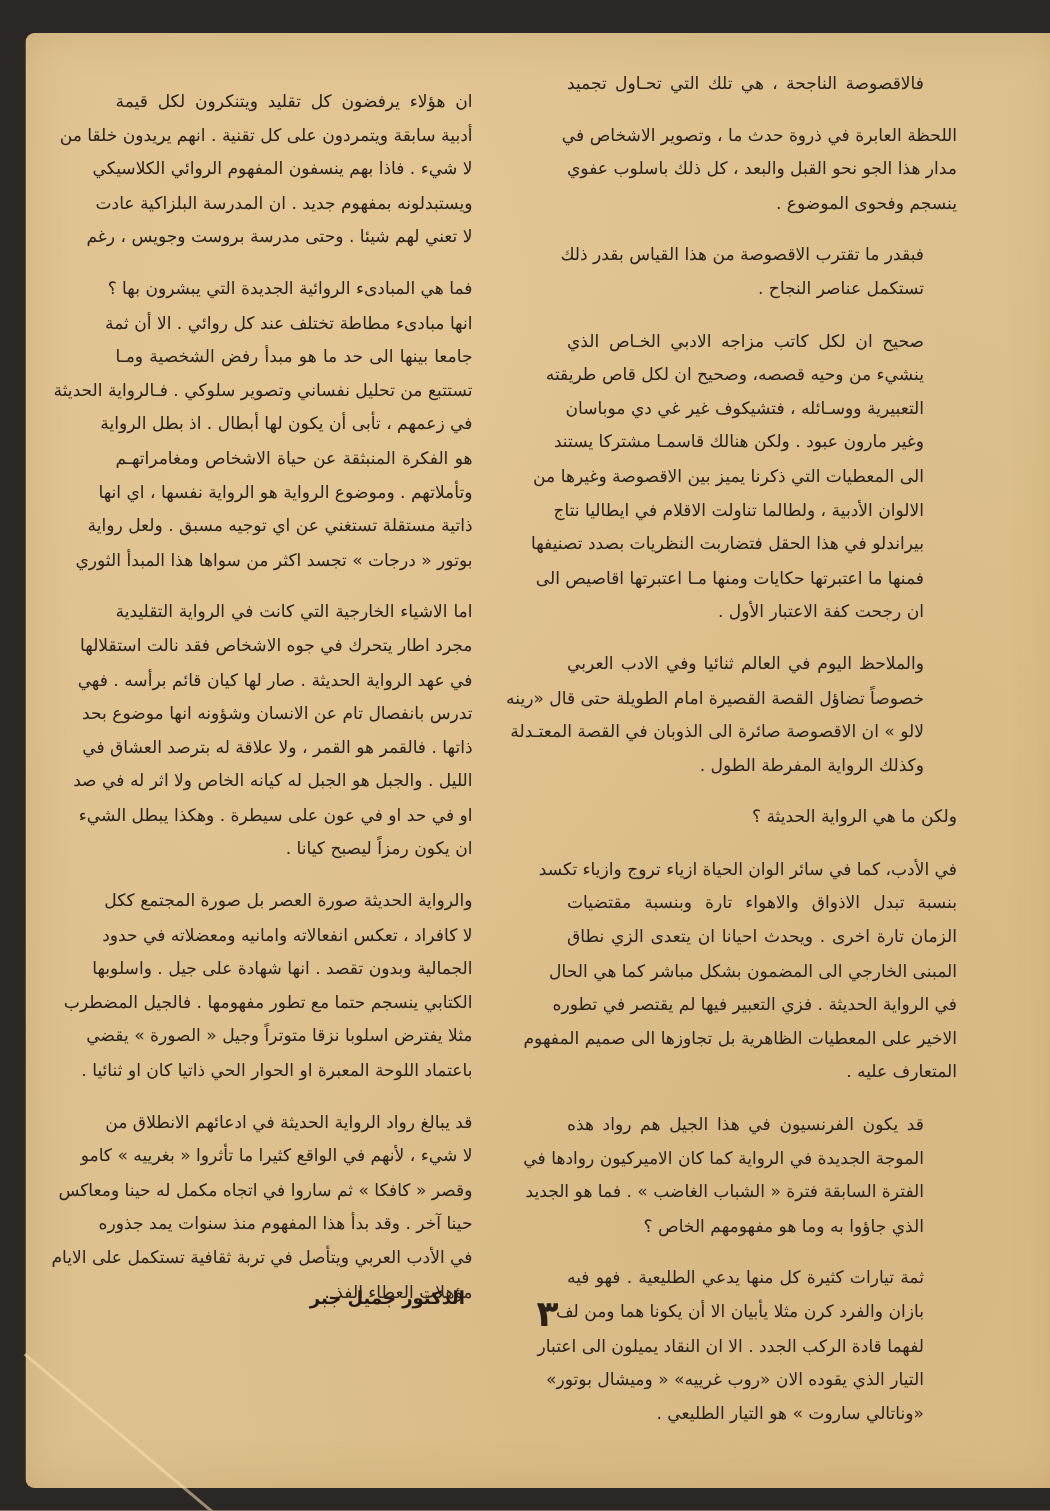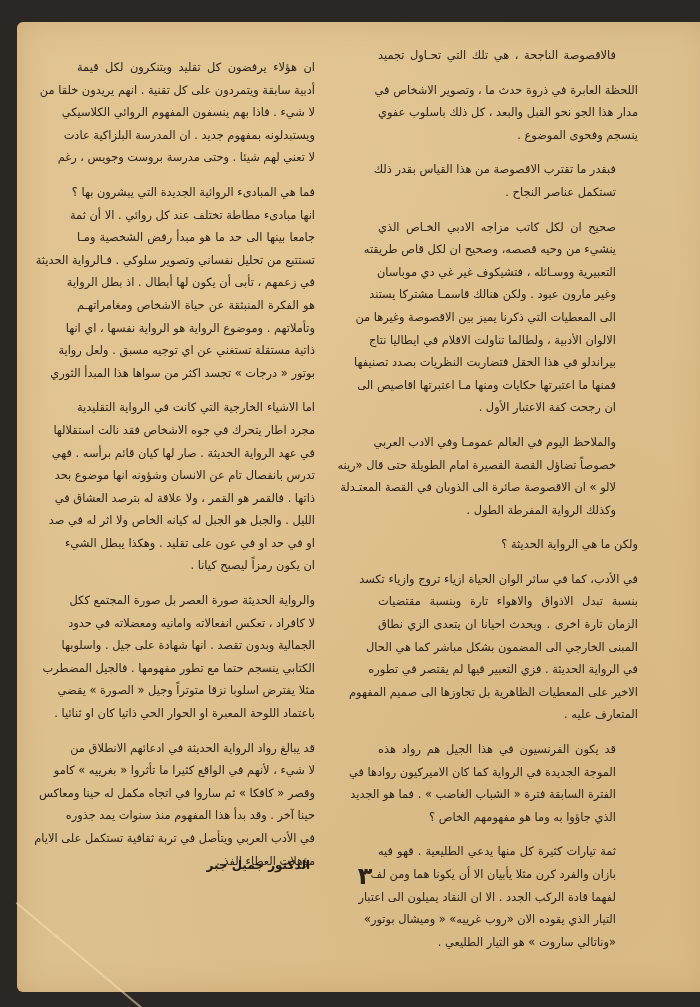--- a/index.html
+++ b/index.html
@@ -72,21 +72,21 @@
      <span class="line">ينشيء من وحيه قصصه، وصحيح ان لكل قاص طريقته</span>
      <span class="line">التعبيرية ووسـائله ، فتشيكوف غير غي دي موباسان</span>
      <span class="line">وغير مارون عبود . ولكن هنالك قاسمـا مشتركا يستند</span>
      <span class="line">الى المعطيات التي ذكرنا يميز بين الاقصوصة وغيرها من</span>
      <span class="line">الالوان الأدبية ، ولطالما تناولت الاقلام في ايطاليا نتاج</span>
      <span class="line">بيراندلو في هذا الحقل فتضاربت النظريات بصدد تصنيفها</span>
      <span class="line">فمنها ما اعتبرتها حكايات ومنها مـا اعتبرتها اقاصيص الى</span>
      <span class="line last">ان رجحت كفة الاعتبار الأول .</span>
     </p>
   <p class="indent gap">
-      <span class="line">والملاحظ اليوم في العالم عمومـا وفي الادب العربي</span>
+      <span class="line">والملاحظ اليوم في العالم ثنائيا وفي الادب العربي</span>
      <span class="line">خصوصاً تضاؤل القصة القصيرة امام الطويلة حتى قال «رينه</span>
      <span class="line">لالو » ان الاقصوصة صائرة الى الذوبان في القصة المعتـدلة</span>
      <span class="line last">وكذلك الرواية المفرطة الطول .</span>
     </p>
   <p>
       <span class="line last">ولكن ما هي الرواية الحديثة ؟</span>
     </p>
   <p>
       <span class="line">في الأدب، كما في سائر الوان الحياة ازياء تروج وازياء تكسد</span>
      <span class="line">بنسبة تبدل الاذواق والاهواء تارة وبنسبة مقتضيات</span>
@@ -130,21 +130,21 @@
      <span class="line">ذاتية مستقلة تستغني عن اي توجيه مسبق . ولعل رواية</span>
      <span class="line last">بوتور « درجات » تجسد اكثر من سواها هذا المبدأ الثوري</span>
     </p>
   <p class="indent">
       <span class="line">اما الاشياء الخارجية التي كانت في الرواية التقليدية</span>
      <span class="line">مجرد اطار يتحرك في جوه الاشخاص فقد نالت استقلالها</span>
      <span class="line">في عهد الرواية الحديثة . صار لها كيان قائم برأسه . فهي</span>
      <span class="line">تدرس بانفصال تام عن الانسان وشؤونه انها موضوع بحد</span>
      <span class="line">ذاتها . فالقمر هو القمر ، ولا علاقة له بترصد العشاق في</span>
      <span class="line">الليل . والجبل هو الجبل له كيانه الخاص ولا اثر له في صد</span>
-     <span class="line">او في حد او في عون على تقليد . وهكذا يبطل الشيء</span>
+     <span class="line">او في حد او في عون على سيطرة . وهكذا يبطل الشيء</span>
      <span class="line last">ان يكون رمزاً ليصبح كيانا .</span>
     </p>
   <p class="indent gap">
       <span class="line">والرواية الحديثة صورة العصر بل صورة المجتمع ككل</span>
      <span class="line">لا كافراد ، تعكس انفعالاته وامانيه ومعضلاته في حدود</span>
      <span class="line">الجمالية وبدون تقصد . انها شهادة على جيل . واسلوبها</span>
      <span class="line">الكتابي ينسجم حتما مع تطور مفهومها . فالجيل المضطرب</span>
      <span class="line">مثلا يفترض اسلوبا نزقا متوتراً وجيل « الصورة » يقضي</span>
      <span class="line last">باعتماد اللوحة المعبرة او الحوار الحي ذاتيا كان او ثنائيا .</span>
     </p>

